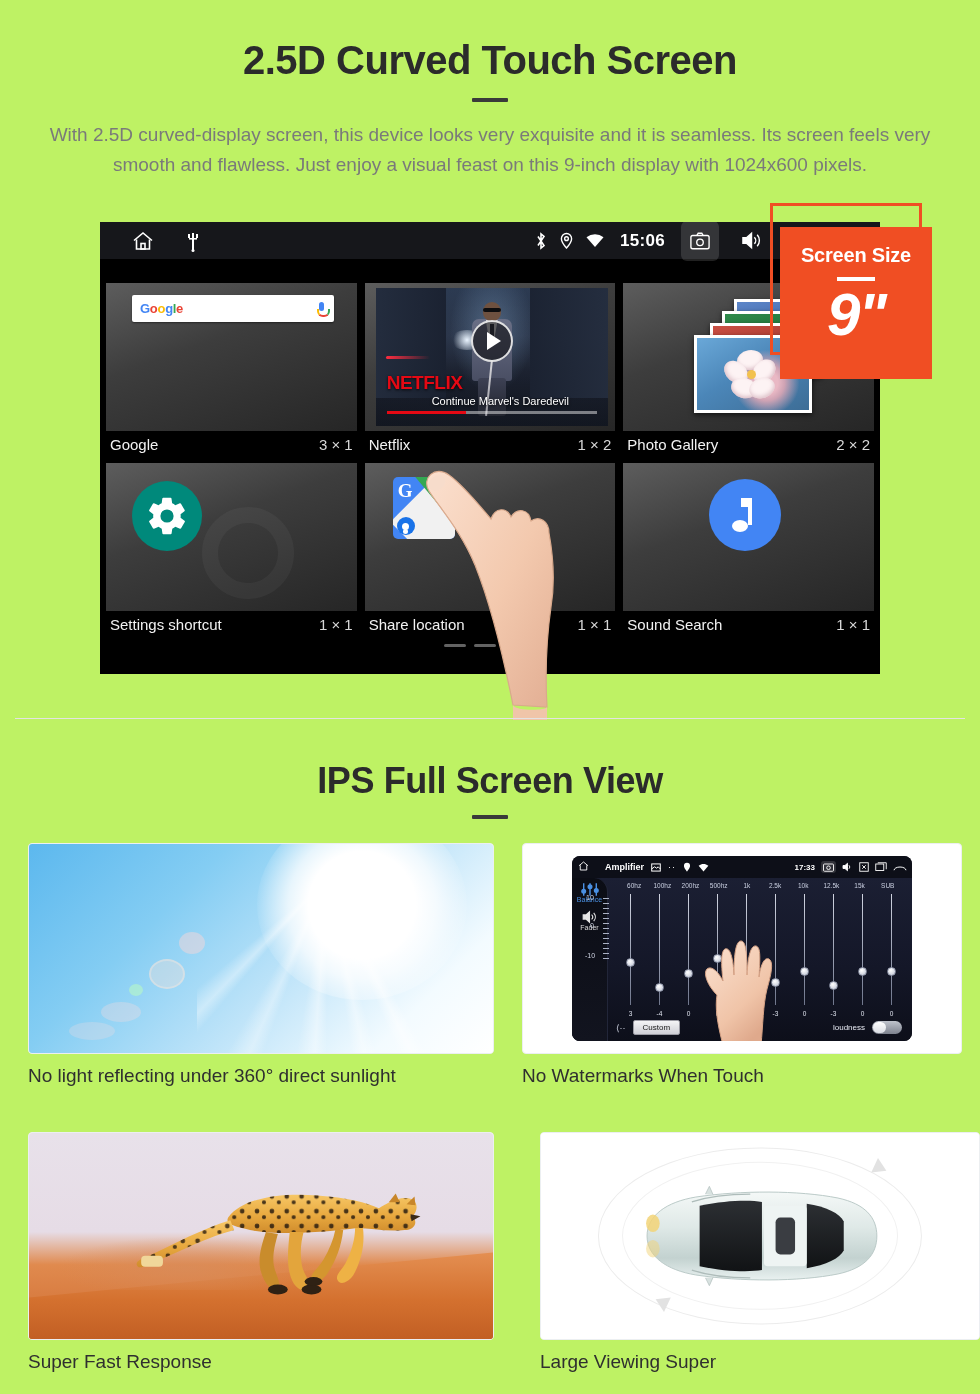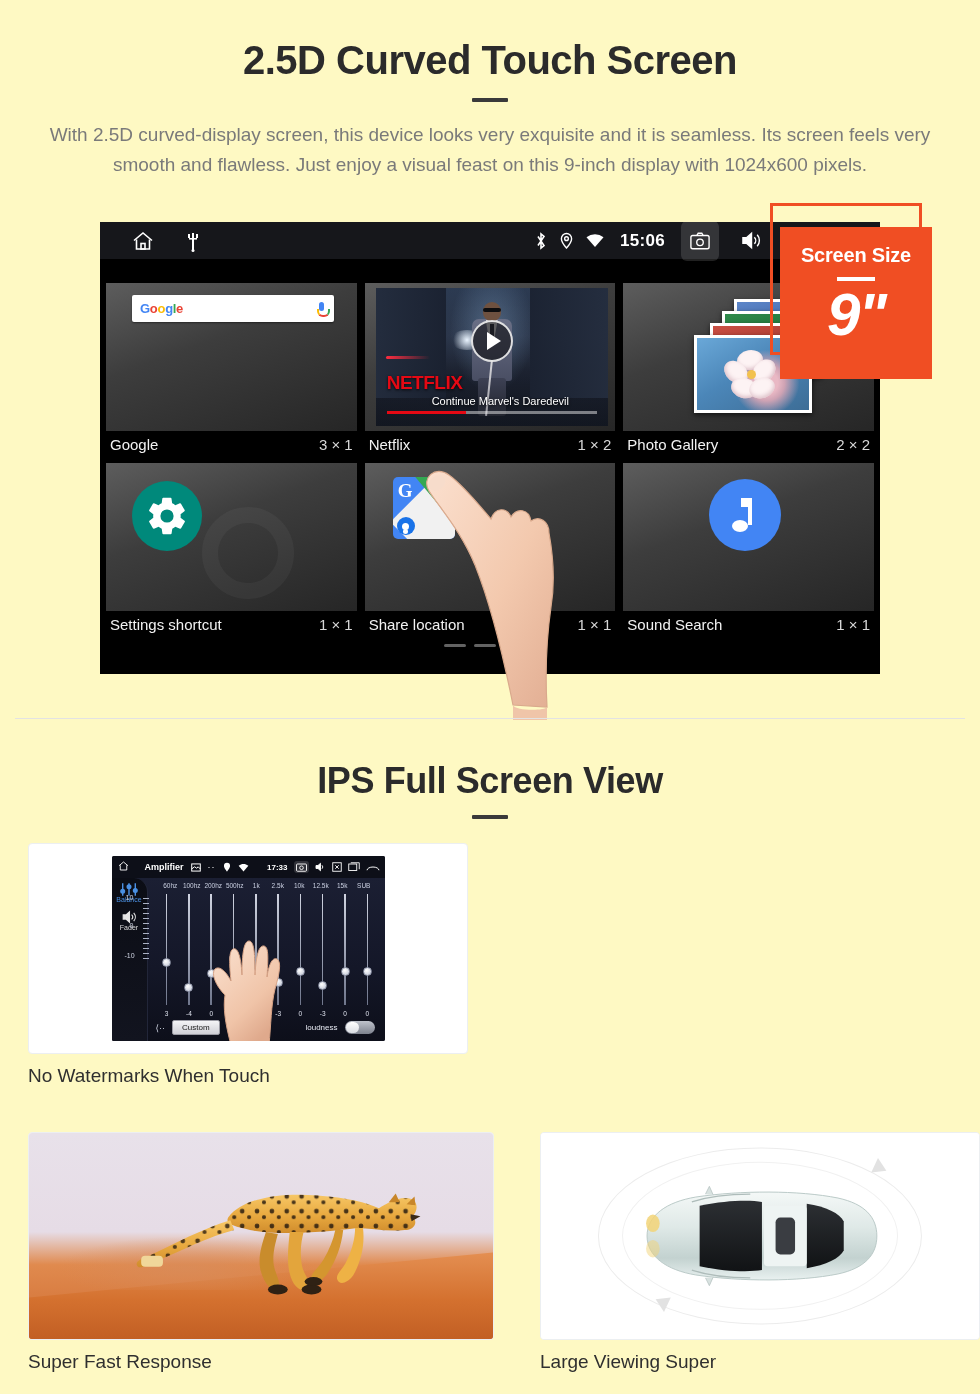--- a/index.html
+++ b/index.html
@@ -3,21 +3,21 @@
 <meta charset="utf-8">
 <style>
   * { box-sizing: border-box; margin: 0; padding: 0; }
   html, body {
     width: 980px;
     height: 1394px;
     background: #ffffff;
     font-family: "Liberation Sans", sans-serif;
     overflow: hidden;
   }
-  .page { position: relative; width: 980px; height: 1394px; background:#fef9c3; }
+  .page { position: relative; width: 980px; height: 1394px; background:#bef264; }
 
   
   .sec1-title {
     position: absolute; top: 38px; left: 0; width: 980px;
     text-align: center;
     font-size: 40px; font-weight: bold; letter-spacing: -0.5px;
     color: #2b2b2b;
   }
   .title-rule {
     position: absolute; top: 98px; left: 50%; margin-left: -18px;
@@ -511,24 +511,38 @@
 
   <div class="divider"></div>
 
   <div class="sec2-title">IPS Full Screen View</div>
   <div class="title-rule2"></div>
 
   <div class="cards">
 
     <div class="card-row">
 
+      <div class="card" style="margin-left:28px;width:466px;">
+        <div class="card-media" style="height:211px;">
+          <div class="sun-img">
+            <div class="sun-rays"></div>
+            <div class="sun-core"></div>
+            <div class="flare f1"></div>
+            <div class="flare f2"></div>
+            <div class="flare f3"></div>
+            <div class="flare f4"></div>
+            <div class="flare f5"></div>
+          </div>
+        </div>
+        <div class="card-cap">No light reflecting under 360° direct sunlight</div>
+      </div>
 
       <div class="card" style="margin-left:28px;width:440px;">
         <div class="card-media" style="height:211px;padding:10px 0;display:flex;align-items:center;justify-content:center;">
-          <div style="width:273px;height:185px;border-radius:2px;overflow:hidden;position:relative;">
+          <div style="width:340px;height:185px;border-radius:8px;overflow:hidden;position:relative;">
             <div class="amp">
 
               <div class="amp-top">
                 <span>
                   <svg width="13" height="12" viewBox="0 0 24 24" fill="none" stroke="#fff" stroke-width="1.8">
                     <path d="M3 11.5 12 4l9 7.5"></path>
                       <path d="M5.5 10.5V20h13v-9.5"></path>
                   </svg>
                 </span>
                 <span class="amp-title">Amplifier</span>

